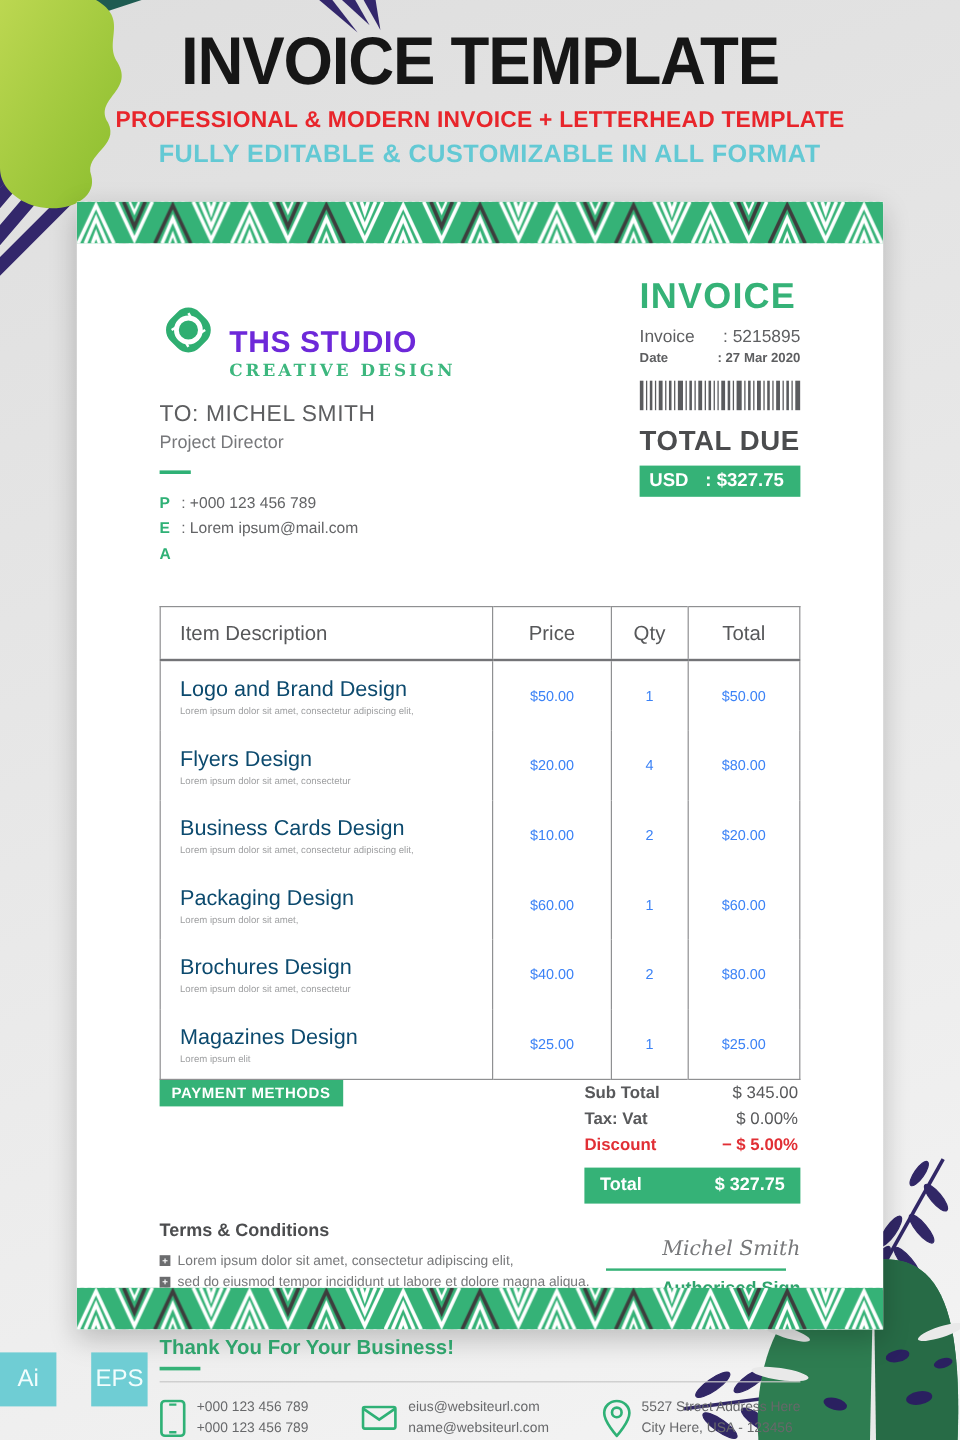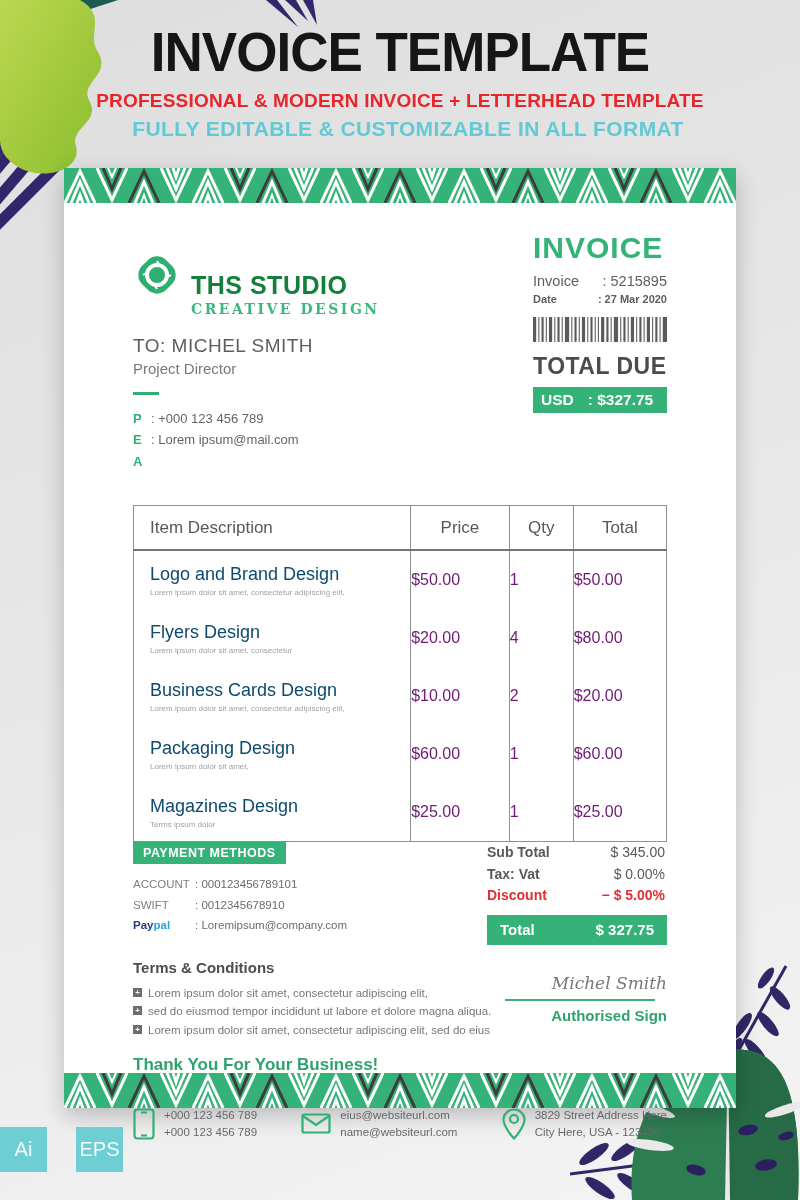--- a/index.html
+++ b/index.html
@@ -32,21 +32,21 @@
   }
   .strip { position:absolute; left:0; width:672px; height:35px; }
   .strip.top { top:0; } .strip.bottom { bottom:0; }
   .sheet-body { position:absolute; left:0; top:35px; width:672px; padding:30px 69px 0 69px; }
 
   .head-cols { display:flex; justify-content:space-between; }
   .left-col { width:380px; }
   .right-col { width:134px; }
 
   .brand { display:flex; align-items:center; gap:10px; }
-  .brand-name { font-size:25px; font-weight:700; color:#15803d; letter-spacing:.5px; line-height:1;margin-top:40px; }
+  .brand-name { font-size:25px; font-weight:700; color:#6d28d9; letter-spacing:.5px; line-height:1;margin-top:40px; }
   .brand-tag  { font-family:"DejaVu Serif",serif; font-size:14px; font-weight:700; color:#3db77e;
                 letter-spacing:2.5px; margin-top:3px; }
 
   .to-name { margin-top:18px; font-size:19px; color:#5d5e60; letter-spacing:.5px; }
   .to-role { margin-top:3px; font-size:15px; color:#77787b; }
   .green-dash { width:26px; height:3px; background:#2fb176; margin:15px 0 13px 0; }
   .contact-line { display:flex; font-size:13px; color:#636466; line-height:1.65; }
   .contact-line .k { width:18px; font-weight:700; color:#2fb176; }
 
   .inv-title { font-size:30px; font-weight:800; color:#35b277; letter-spacing:1px; line-height:1; }
@@ -66,21 +66,21 @@
   table.items { border:1.5px solid #8f9092; }
   table.items thead th {
     font-size:17px; font-weight:400; color:#57585a; height:44px;
     border-bottom:2px solid #737477; font-weight:500;
   }
   th.c-item { text-align:left; padding-left:16px; width:52%; }
   th.c-price { width:18.5%; } th.c-qty { width:12%; } th.c-total { width:17.5%; }
   td.item-cell { padding:13px 10px 12px 16px; }
   .item-name { font-size:18px; color:#0c4a6e; }
   .item-desc { font-size:8px; color:#9fa0a2; margin-top:3px; }
-  td.num { font-size:16px; color:#701a75; }
+  td.num { text-align:center; font-size:12px; color:#3b82f6; }
 
   
   .mid-cols { display:flex; justify-content:space-between; }
   .pm-chip { display:inline-block; background:#35b277; color:#fff; font-size:12.5px; font-weight:700;
              letter-spacing:.5px; padding:4px 10px; }
   .pm-rows { margin-top:10px; }
   .pm-row { display:flex; font-size:11.5px; color:#6a6b6d; line-height:1.8; }
   .pm-row .k { width:62px; color:#808184; }
   .pp1 { color:#253b80; font-weight:700; } .pp2 { color:#2aa4dc; font-weight:700; }
 
@@ -359,47 +359,42 @@
             <td class="item-cell">
                 <div class="item-name">Packaging Design</div>
                 <div class="item-desc">Lorem ipsum dolor sit amet,</div>
               </td>
             <td class="num">$60.00</td>
             <td class="num">1</td>
             <td class="num">$60.00</td>
           </tr>
           <tr>
             <td class="item-cell">
+                <div class="item-name">Brochures Design</div>
+                <div class="item-desc">Lorem ipsum dolor sit amet, consectetur</div>
+              </td>
+            <td class="num">$40.00</td>
+            <td class="num">2</td>
+            <td class="num">$80.00</td>
+          </tr>
+          <tr>
+            <td class="item-cell">
                 <div class="item-name">Magazines Design</div>
-                <div class="item-desc">Terms ipsum dolor</div>
+                <div class="item-desc">Lorem ipsum elit</div>
               </td>
             <td class="num">$25.00</td>
             <td class="num">1</td>
             <td class="num">$25.00</td>
           </tr>
         </tbody>
       </table>
 
       <div class="mid-cols">
         <div>
           <span class="pm-chip">PAYMENT METHODS</span>
-          <div class="pm-rows">
-            <div class="pm-row">
-              <span class="k">ACCOUNT</span>
-              <span>: 000123456789101</span>
-            </div>
-            <div class="pm-row">
-              <span class="k">SWIFT</span>
-              <span>: 0012345678910</span>
-            </div>
-            <div class="pm-row">
-              <span class="k"><span class="pp1">Pay</span><span class="pp2">pal</span></span>
-              <span>: Loremipsum@company.com</span>
-            </div>
-          </div>
         </div>
 
         <div class="totals">
           <div class="t-row">
             <span class="tl">Sub Total</span>
             <span>$ 345.00</span>
           </div>
           <div class="t-row">
             <span class="tl">Tax: Vat</span>
             <span>$ 0.00%</span>
@@ -466,21 +461,21 @@
             <div>eius@websiteurl.com</div>
             <div>name@websiteurl.com</div>
           </div>
         </div>
         <div class="foot-item">
           <svg width="24" height="32" viewBox="0 0 24 32">
             <path d="M12,1.5 C17.8,1.5 22.5,6 22.5,11.5 C22.5,19 12,30.5 12,30.5 C12,30.5 1.5,19 1.5,11.5 C1.5,6 6.2,1.5 12,1.5 Z" fill="none" stroke="#2fb176" stroke-width="2.2"></path>
             <circle cx="12" cy="11" r="4" fill="none" stroke="#2fb176" stroke-width="2.2"></circle>
           </svg>
           <div class="foot-lines">
-            <div>3829 Street Address Here</div>
+            <div>5527 Street Address Here</div>
             <div>City Here, USA - 123456</div>
           </div>
         </div>
       </div>
     </div>
 
     <svg class="strip bottom" preserveAspectRatio="none">
       <rect width="672" height="35" fill="url(#tri)"></rect>
     </svg>
   </div>

